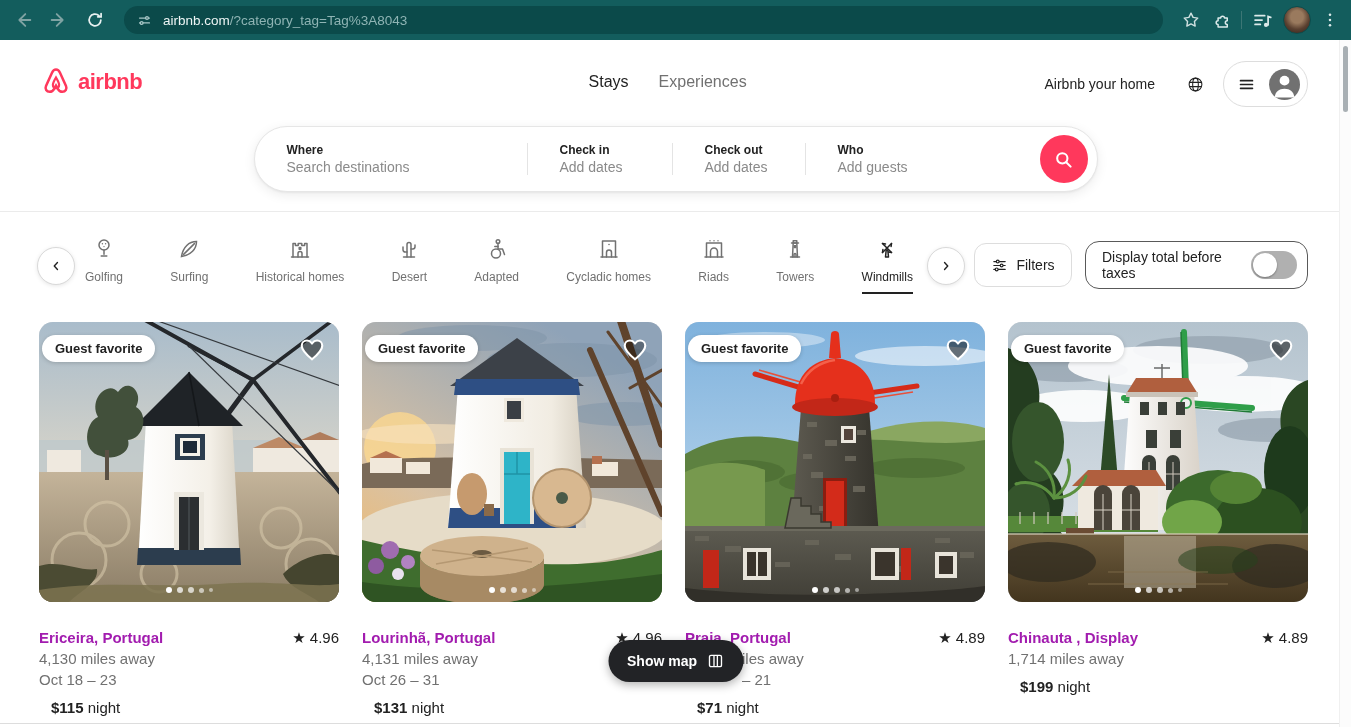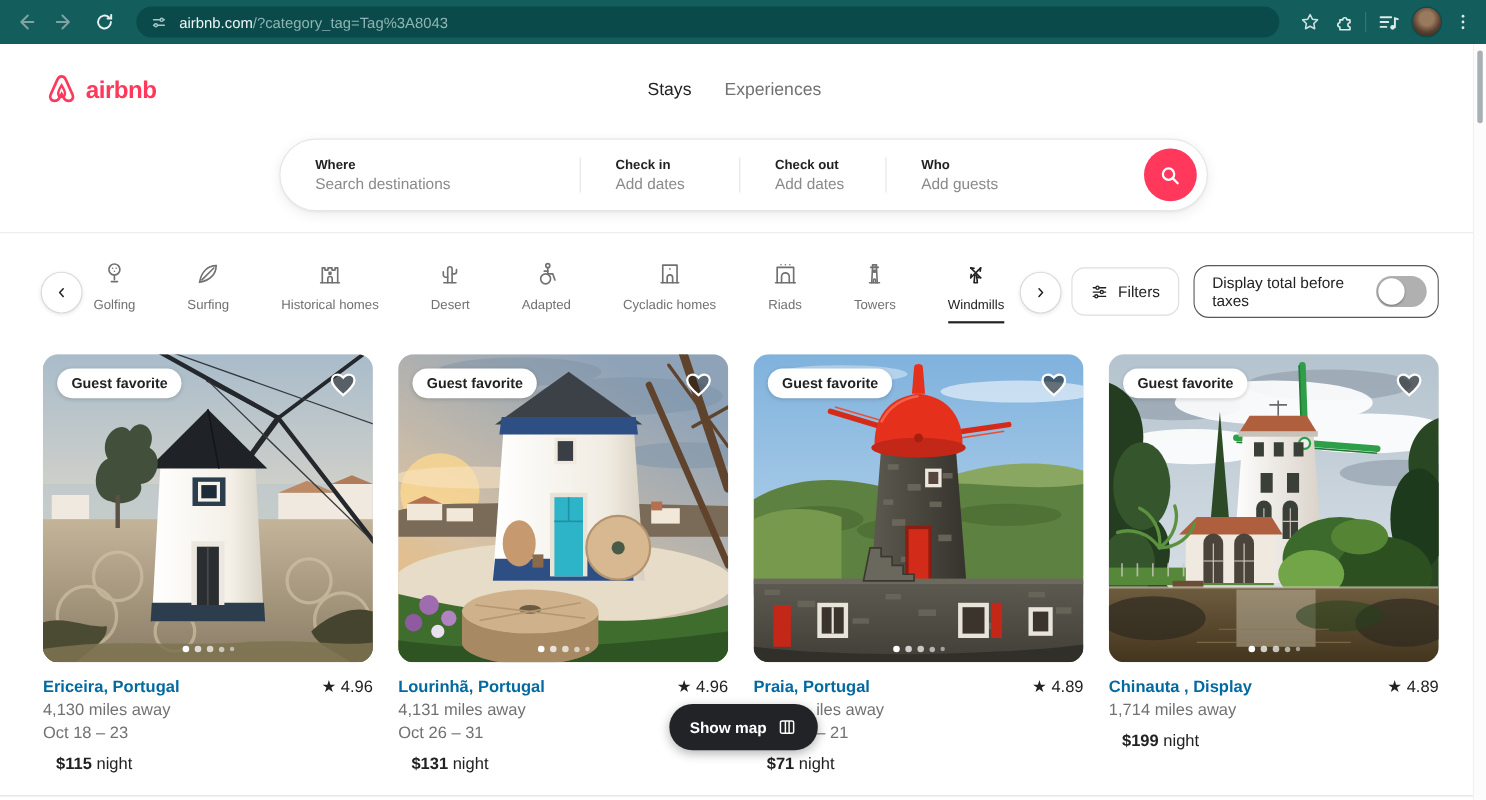--- a/index.html
+++ b/index.html
@@ -61,30 +61,30 @@
       border-radius:12px;display:flex;align-items:center;justify-content:center;gap:8px;font-size:14px;font-weight:500;color:#222;box-sizing:border-box;}
   .toggle-pill{position:absolute;left:1085px;top:201px;width:223px;height:48px;border:1px solid #595959;border-radius:14px;
       background:#fff;display:flex;align-items:center;justify-content:space-between;padding:0 10px 0 16px;
       font-size:14px;font-weight:500;color:#222;box-sizing:border-box;}
   .switch{width:46px;height:28px;border-radius:14px;background:#b0b0b0;position:relative;flex:none;}
   .knob{position:absolute;left:2px;top:2px;width:24px;height:24px;border-radius:50%;background:#fff;box-shadow:0 1px 2px rgba(0,0,0,.35);}
 
   
   .listings{position:absolute;top:282px;left:39px;display:grid;grid-template-columns:repeat(4,300px);gap:28px 23px;}
   .photo{position:relative;width:300px;height:280px;border-radius:14px;overflow:hidden;background:#ddd;cursor:pointer;}
-  .badge{position:absolute;top:13px;left:13px;background:#fff;border-radius:16px;padding:6px 13px;
+  .badge{position:absolute;top:13px;left:3px;background:#fff;border-radius:16px;padding:6px 13px;
          font-size:13px;font-weight:600;color:#222;box-shadow:0 1px 4px rgba(0,0,0,.18);}
   .heart{position:absolute;top:13px;right:13px;width:28px;height:28px;cursor:pointer;}
   .dots{position:absolute;bottom:9px;left:0;right:0;display:flex;justify-content:center;gap:5px;align-items:center;}
   .dot{width:6px;height:6px;border-radius:50%;background:#fff;}
   .dot:nth-child(2){opacity:.75;}.dot:nth-child(3){opacity:.7;}
   .dot:nth-child(4){opacity:.6;width:5px;height:5px;}.dot:nth-child(5){opacity:.5;width:4px;height:4px;}
   .card-info{margin-top:12px;font-size:15px;line-height:21px;}
   .row1{display:flex;justify-content:space-between;align-items:baseline;}
-  .loc{font-weight:600;color:#0369a1;}
+  .loc{font-weight:600;color:#a21caf;margin-top:13px;}
   .rating{color:#222;font-size:15px;}
   .sub{color:#717171;}
   .price-row{margin-top:7px;color:#222;margin-left:12px;}
   .price{font-weight:600;}
   .offset-hidden{padding-left:57px;}
 
   .show-map{position:absolute;left:50%;transform:translateX(-50%);top:600px;height:42px;background:#222326;
       border-radius:22px;color:#fff;display:flex;align-items:center;gap:9px;padding:0 19px;
       font-size:14px;font-weight:600;box-shadow:0 3px 10px rgba(0,0,0,.3);z-index:30;cursor:pointer;}
 
@@ -153,20 +153,41 @@
         <path d="M16 11.5c1.9 3.2 3.1 5.6 3.1 7.3 0 2-1.3 3.3-3.1 3.3s-3.1-1.3-3.1-3.3c0-1.7 1.2-4.1 3.1-7.3z" stroke-width="2.2"></path>
       </svg>
       <span class="logo-word">airbnb</span>
     </div>
 
     <div class="main-nav">
       <span class="nav-stays">Stays</span>
       <span class="nav-exp">Experiences</span>
     </div>
 
+    <div class="header-right">
+      <span class="host-link">Airbnb your home</span>
+      <div class="globe-btn">
+        <svg width="17" height="17" viewBox="0 0 24 24" fill="none" stroke="#222" stroke-width="1.5">
+            <circle cx="12" cy="12" r="9"></circle>
+            <ellipse cx="12" cy="12" rx="4" ry="9"></ellipse>
+            <path d="M3.6 9h16.8M3.6 15h16.8"></path>
+          </svg>
+      </div>
+      <div class="menu-pill">
+        <svg width="17" height="17" viewBox="0 0 20 20" fill="none" stroke="#222" stroke-width="2" stroke-linecap="round">
+            <path d="M3 5.5h14M3 10h14M3 14.5h14"></path>
+          </svg>
+        <div class="avatar-gray">
+          <svg width="31" height="31" viewBox="0 0 24 24" fill="#fff">
+              <circle cx="12" cy="9" r="3.8"></circle>
+              <path d="M4.5 22c0-4.2 3.4-6.8 7.5-6.8s7.5 2.6 7.5 6.8z"></path>
+            </svg>
+        </div>
+      </div>
+    </div>
 
     <div class="search-pill">
       <div class="s-sec s-where">
         <span class="s-label">Where</span>
         <span class="s-value">Search destinations</span>
       </div>
       <div class="s-div"></div>
       <div class="s-sec s-in">
         <span class="s-label">Check in</span>
         <span class="s-value">Add dates</span>

